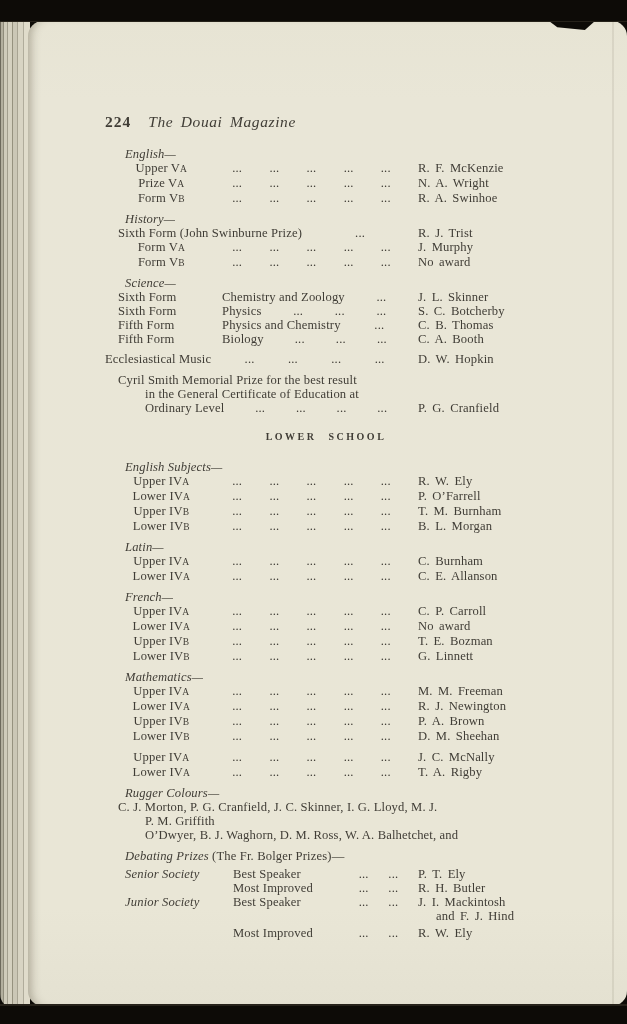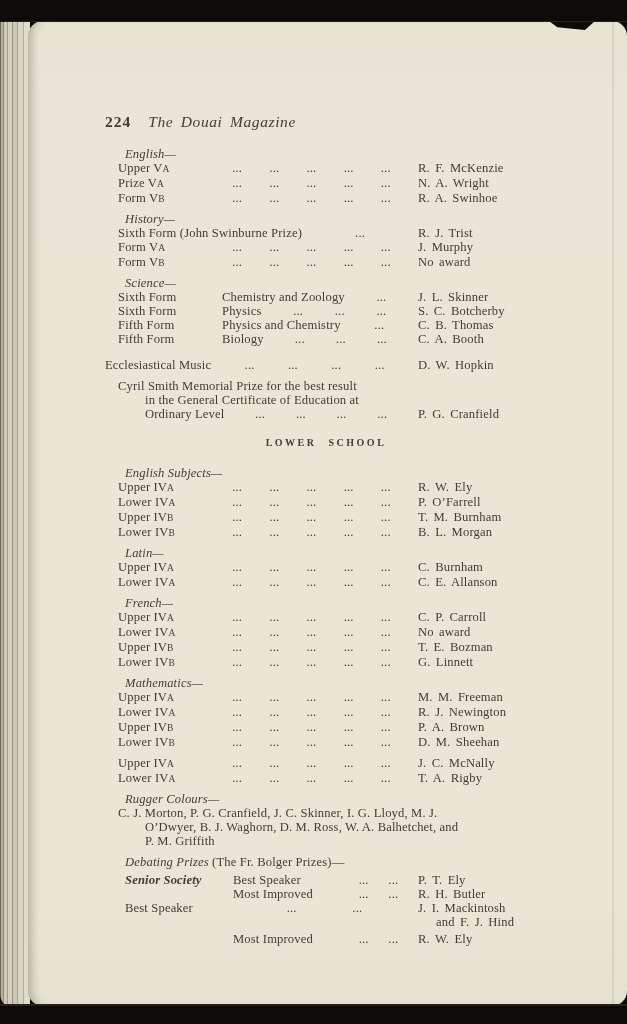--- a/index.html
+++ b/index.html
@@ -45,49 +45,49 @@
   .pgnum{font-weight:bold;letter-spacing:1px;}
   .mag{font-style:italic;margin-left:17px;letter-spacing:.6px;word-spacing:3px;}
 
   .content{margin-top:16px;font-size:12.6px;line-height:14px;letter-spacing:.15px;}
 
   .sec{margin-top:6px;}
   .sh{font-style:italic;margin-left:20px;}
   .sh .rm{font-style:normal;}
 
   .row{display:flex;padding-left:13px;}
-  .f{flex:none;width:87px;white-space:nowrap;}
+  .f{flex:none;width:87px;white-space:nowrap;text-align:center;}
   .sc{font-size:9.5px;letter-spacing:.5px;}
   .sc:empty{display:none;}
   .f-wide{flex:none;width:auto;white-space:nowrap;}
   .f-sci{flex:none;width:104px;white-space:nowrap;}
   .subj{flex:none;white-space:nowrap;}
   .dots{flex:1;display:flex;justify-content:space-evenly;overflow:hidden;min-width:12px;}
   .nm{flex:none;width:184px;word-spacing:2px;white-space:nowrap;}
   .nm2{display:block;padding-left:18px;}
   .nm2:empty{display:none;}
 
-  .row-flush{padding-left:0;margin-top:12px;}
+  .row-flush{padding-left:0;margin-top:6px;}
 
   .cyril{margin-top:7px;}
   .cy1{padding-left:13px;}
   .cy2{padding-left:40px;}
   .row.cy3{padding-left:40px;}
 
   .ls{font-weight:bold;font-size:10px;letter-spacing:2.5px;word-spacing:7px;
       text-align:center;margin:15px 55px 16px 0;}
 
   .rg1{padding-left:13px;}
   .rg2{padding-left:40px;}
 
   .deb{margin-top:7px;}
   .drow{display:flex;padding-left:20px;}
   .drow.first{margin-top:4px;}
   .drow.last{margin-top:3px;}
-  .soc{flex:none;width:108px;font-style:italic;white-space:nowrap;font-weight:bold;}
+  .soc{flex:none;width:108px;font-style:italic;white-space:nowrap;}
   .cat{flex:none;width:106px;white-space:nowrap;}
 </style>
 </head>
 <body>
 
 <div class="scan">
   <div class="bar-top"></div>
   <div class="edges"></div>
   <div class="notch"></div>
 
@@ -430,22 +430,22 @@
                 <span>...</span>
                 <span>...</span>
               </span>
             <span class="nm">T. A. Rigby</span>
           </div>
         </div>
 
         <div class="sec">
           <div class="sh">Rugger Colours—</div>
           <div class="rg1">C. J. Morton,  P. G. Cranfield,  J. C. Skinner,  I. G. Lloyd,  M. J.</div>
+          <div class="rg2">P. M. Griffith</div>
           <div class="rg2">O’Dwyer,  B. J. Waghorn,  D. M. Ross,  W. A. Balhetchet, and</div>
-          <div class="rg2">P. M. Griffith</div>
         </div>
 
         <div class="sec deb">
           <div class="sh"><span>Debating Prizes</span><span class="rm"> (The Fr. Bolger Prizes)—</span></div>
           <div class="drow first">
             <span class="soc">Senior Society</span>
             <span class="cat">Best Speaker</span>
             <span class="dots">
                 <span>...</span>
                 <span>...</span>
@@ -455,20 +455,21 @@
           <div class="drow">
             <span class="soc"></span>
             <span class="cat">Most Improved</span>
             <span class="dots">
                 <span>...</span>
                 <span>...</span>
               </span>
             <span class="nm"><span>R. H. Butler</span></span>
           </div>
           <div class="drow">
+            <span class="soc">Junior Society</span>
             <span class="cat">Best Speaker</span>
             <span class="dots">
                 <span>...</span>
                 <span>...</span>
               </span>
             <span class="nm"><span>J. I. Mackintosh</span><span class="nm2">and F. J. Hind</span></span>
           </div>
           <div class="drow last">
             <span class="soc"></span>
             <span class="cat">Most Improved</span>

